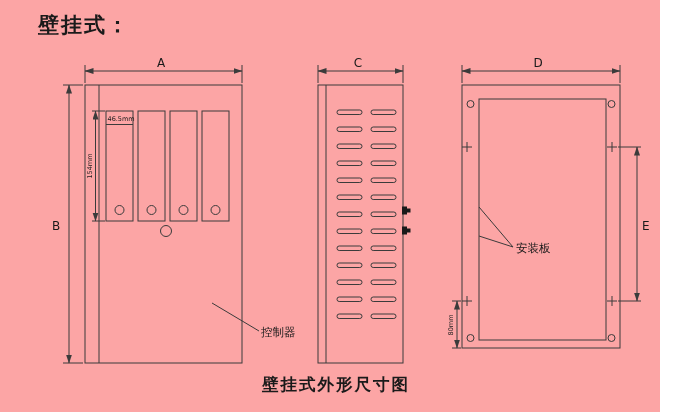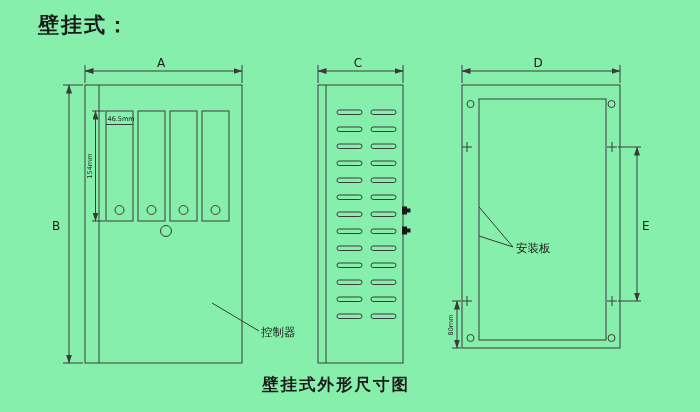--- a/index.html
+++ b/index.html
@@ -1,16 +1,16 @@
 <!DOCTYPE html>
 <html><head>
 <meta charset="utf-8">
 <style>
   html,body{margin:0;padding:0;background:#ffffff;}
-  .frame{position:relative;width:700px;height:412px;background:#86efac;overflow:hidden;}
+  .frame{position:relative;width:616px;height:412px;background:#fca5a5;overflow:hidden;padding-left:44px;}
   svg{position:absolute;left:0;top:0;}
   .stroke{stroke:#3b3b3b;stroke-width:1;fill:none;}
   .fillshape{fill:#1a1a1a;stroke:none;}
   text{fill:#1a1a1a;stroke:none;font-family:"DejaVu Sans","Liberation Sans",sans-serif;}
   .title-t{font-size:21px;font-weight:bold;letter-spacing:2px;}
   .caption-t{font-size:16.5px;font-weight:bold;letter-spacing:2px;}
   .dim-t{font-size:12px;}
   .sm-t{font-size:6.5px;}
   .cjk-t{font-size:11.5px;}
 </style>

